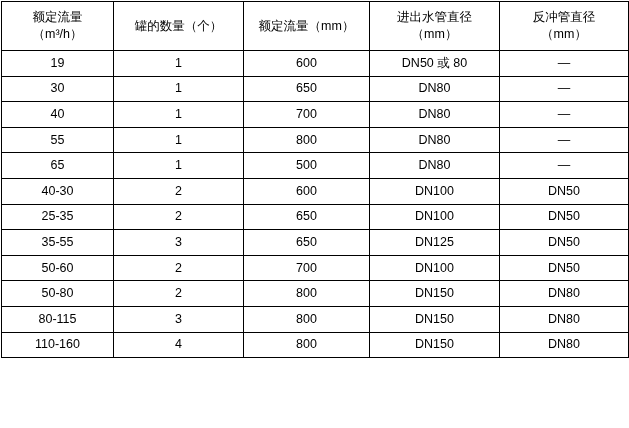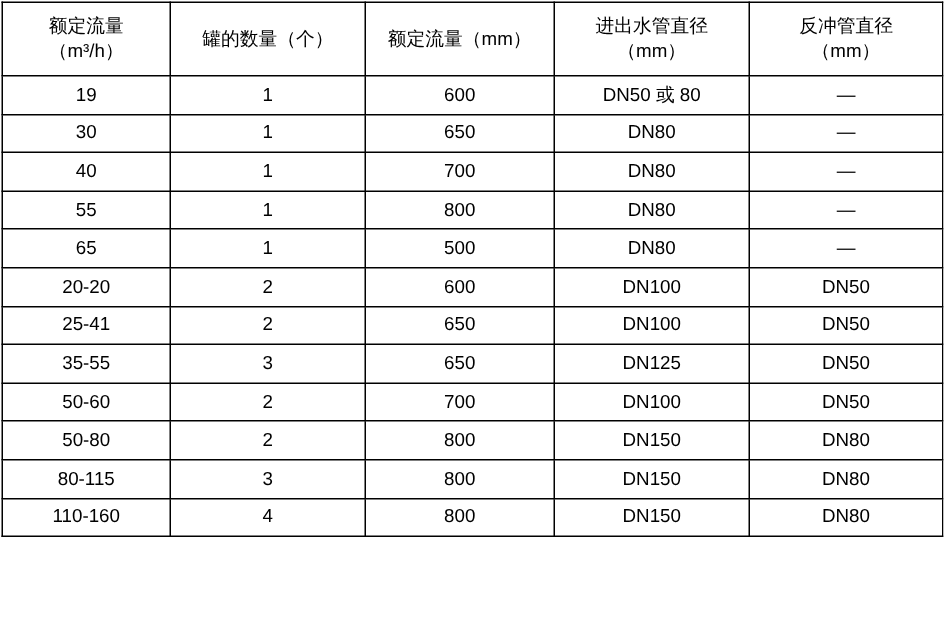--- a/index.html
+++ b/index.html
@@ -118,28 +118,28 @@
         <td>—</td>
       </tr>
       <tr>
         <td>65</td>
         <td>1</td>
         <td>500</td>
         <td>DN80</td>
         <td>—</td>
       </tr>
       <tr>
-        <td>20-20</td>
+        <td>40-30</td>
         <td>2</td>
         <td>600</td>
         <td>DN100</td>
         <td>DN50</td>
       </tr>
       <tr>
-        <td>25-41</td>
+        <td>25-35</td>
         <td>2</td>
         <td>650</td>
         <td>DN100</td>
         <td>DN50</td>
       </tr>
       <tr>
         <td>35-55</td>
         <td>3</td>
         <td>650</td>
         <td>DN125</td>

